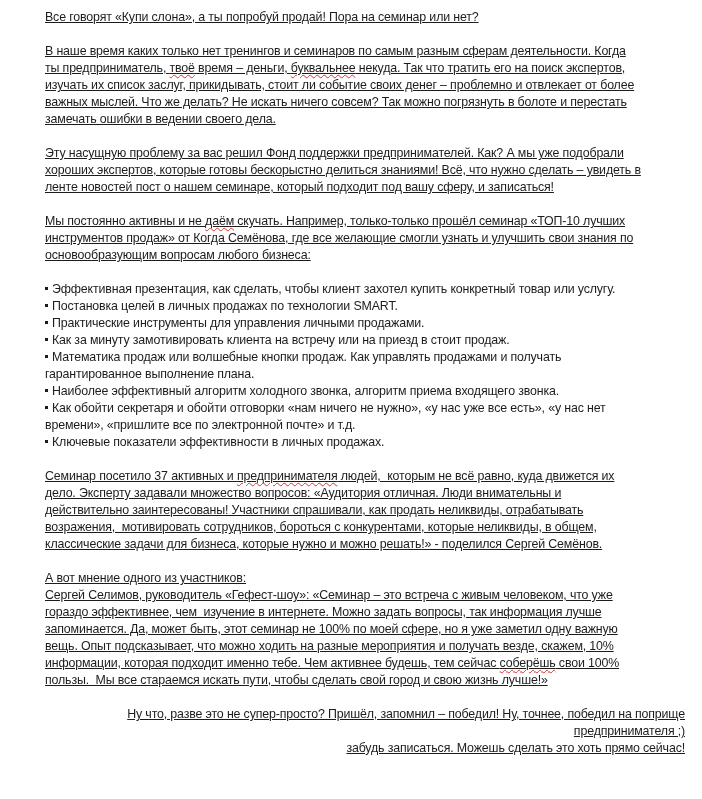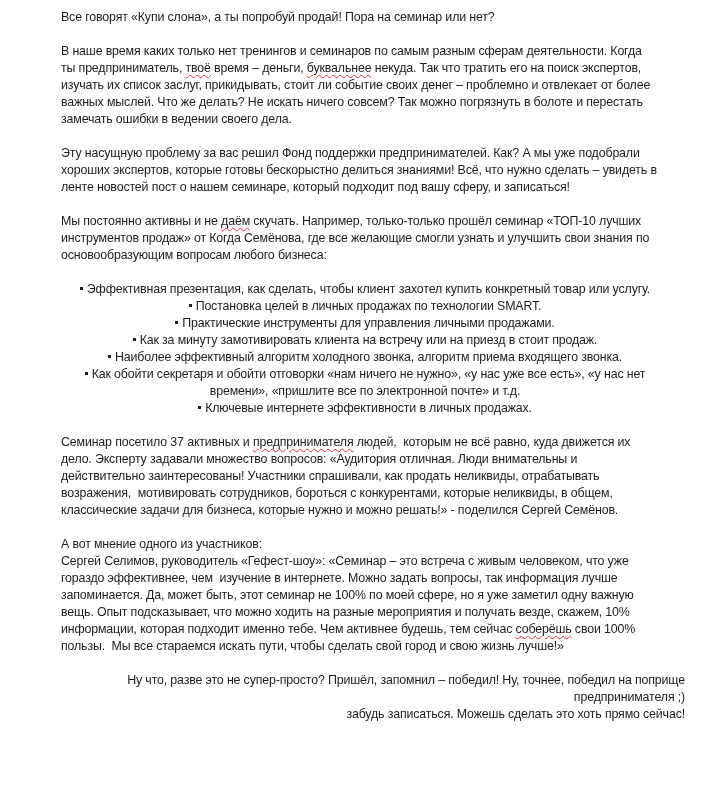--- a/index.html
+++ b/index.html
@@ -18,41 +18,41 @@
       left: 45px;
       top: 9px;
       width: 640px;
       font-family: "Liberation Sans", sans-serif;
       font-size: 12.4px;
       line-height: 17px;
       color: #1c1c1c;
       letter-spacing: -0.15px;
     }
     .p {
-      margin: 0 0 17px 16px;
+      margin: 0 0 17px 0;
       white-space: normal;
+      text-decoration: underline;
     }
     .line {
       display: block;
       white-space: nowrap;
     }
     .spell {
       text-decoration: underline wavy #d33;
       text-decoration-thickness: 1px;
       text-underline-offset: 2px;
     }
     .list {
       margin: 0 0 17px 0;
       padding: 0;
       list-style: none;
     }
     .list li {
       margin: 0;
       padding: 0;
-      text-align: center;
     }
     .bullet {
       display: inline-block;
       width: 3px;
       height: 3px;
       background: #1c1c1c;
       vertical-align: middle;
       margin-right: 4px;
       position: relative;
       top: -1px;
@@ -95,28 +95,32 @@
     <li>
         <span class="line"><span class="bullet"></span><span>Постановка целей в личных продажах по технологии SMART.</span></span>
       </li>
     <li>
         <span class="line"><span class="bullet"></span><span>Практические инструменты для управления личными продажами.</span></span>
       </li>
     <li>
         <span class="line"><span class="bullet"></span><span>Как за минуту замотивировать клиента на встречу или на приезд в стоит продаж.</span></span>
       </li>
     <li>
+        <span class="line"><span class="bullet"></span><span>Математика продаж или волшебные кнопки продаж. Как управлять продажами и получать</span></span>
+        <span class="line">гарантированное выполнение плана.</span>
+      </li>
+    <li>
         <span class="line"><span class="bullet"></span><span>Наиболее эффективный алгоритм холодного звонка, алгоритм приема входящего звонка.</span></span>
       </li>
     <li>
         <span class="line"><span class="bullet"></span><span>Как обойти секретаря и обойти отговорки «нам ничего не нужно», «у нас уже все есть», «у нас нет</span></span>
         <span class="line">времени», «пришлите все по электронной почте» и т.д.</span>
       </li>
     <li>
-        <span class="line"><span class="bullet"></span><span>Ключевые интернете эффективности в личных продажах.</span></span>
+        <span class="line"><span class="bullet"></span><span>Ключевые показатели эффективности в личных продажах.</span></span>
       </li>
   </ul>
 
   <p class="p">
     <span class="line"><span>Семинар посетило 37 активных и </span><span class="spell">предпринимателя</span><span style="white-space:pre"> людей,  которым не всё равно, куда движется их</span></span>
     <span class="line">дело. Эксперту задавали множество вопросов: «Аудитория отличная. Люди внимательны и</span>
     <span class="line">действительно заинтересованы! Участники спрашивали, как продать неликвиды, отрабатывать</span>
     <span class="line" style="white-space:pre">возражения,  мотивировать сотрудников, бороться с конкурентами, которые неликвиды, в общем,</span>
     <span class="line">классические задачи для бизнеса, которые нужно и можно решать!» - поделился Сергей Семёнов.</span>
   </p>

